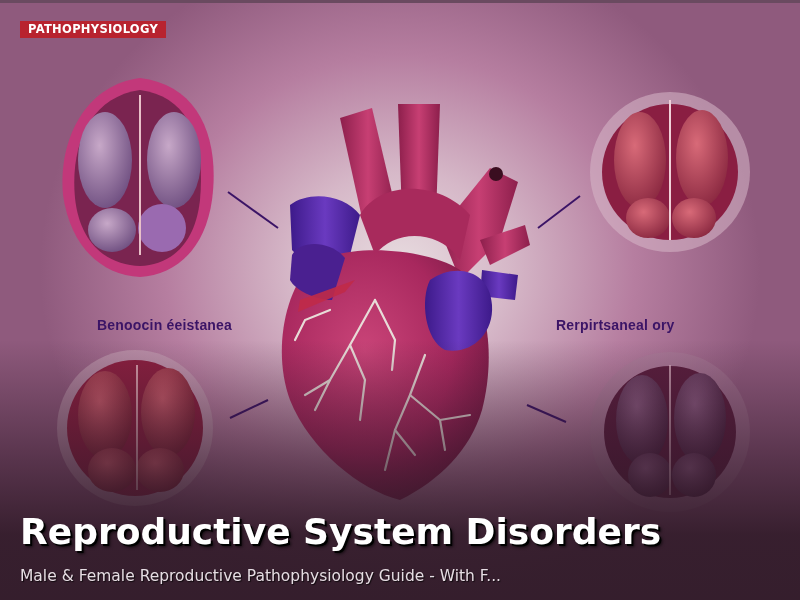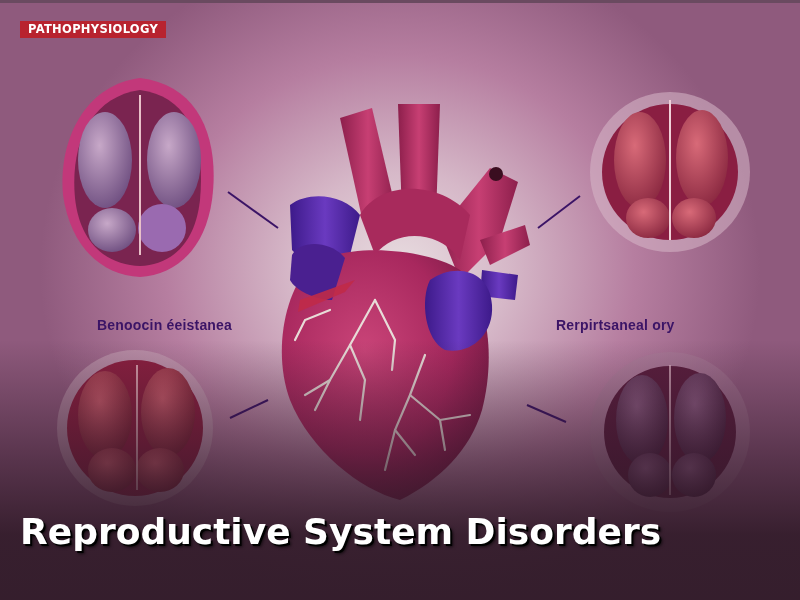--- a/index.html
+++ b/index.html
@@ -136,13 +136,14 @@
   </svg>
 
   <div class="lbl" style="left:70px; top:317px;margin-left:27px;">Benoocin éeistanea</div>
   <div class="lbl" style="left:556px; top:317px;">Rerpirtsaneal ory</div>
 
   <div class="shade"></div>
 
   <div class="badge">PATHOPHYSIOLOGY</div>
 
   <div class="title">Reproductive System Disorders</div>
+  <div class="subtitle">Male &amp; Female Reproductive Pathophysiology Guide - With F...</div>
 </div>
 
 </body></html>

